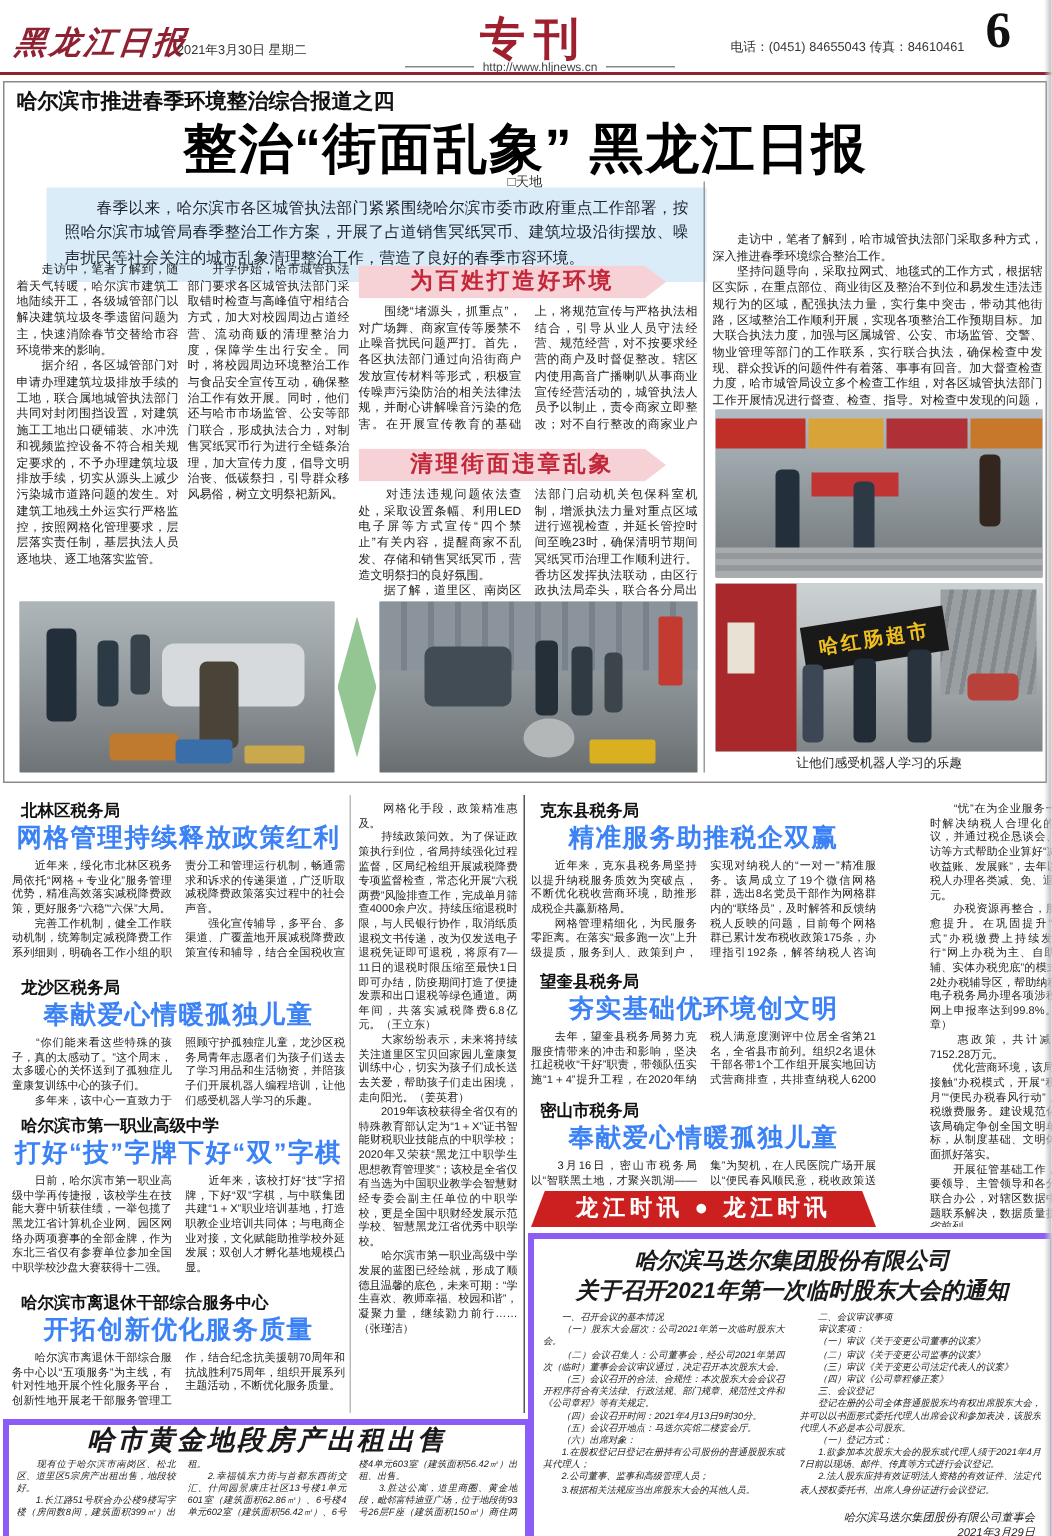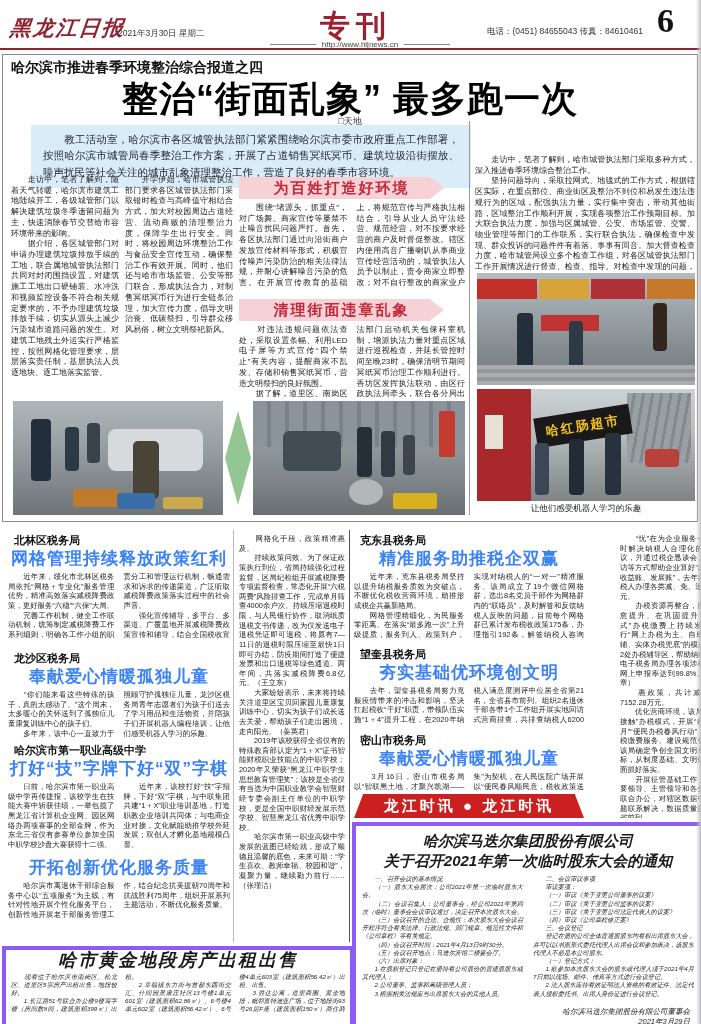--- a/index.html
+++ b/index.html
@@ -66,23 +66,23 @@
     <span class="rule"></span>
     <span>http://www.hljnews.cn</span>
     <span class="rule"></span>
   </div>
   <div class="abs dateline" style="left:487px;top:26px;">电话：(0451) 84655043  传真：84610461</div>
   <div class="abs pageno" style="left:657px;top:2px;">6</div>
   <div class="abs hdr-rule" style="left:0;top:48px;width:701px;"></div>
 
   <div class="abs main-box" style="left:2px;top:54px;width:694px;height:466px;">
     <div class="abs kicker-main" style="left:8px;top:4px;">哈尔滨市推进春季环境整治综合报道之四</div>
-    <div class="abs headline-main" style="left:0;top:20px;width:694px;">整治“街面乱象” 最多跑一次</div>
+    <div class="abs headline-main" style="left:0;top:20px;width:694px;">整治“街面乱象” 黑龙江日报</div>
     <div class="abs byline" style="left:0;top:60px;width:694px;">□天地</div>
-    <div class="abs lede" style="left:28px;top:70px;width:416px;">　　教工活动室，哈尔滨市各区城管执法部门紧紧围绕哈尔滨市委市政府重点工作部署，按照哈尔滨市城管局春季整治工作方案，开展了占道销售冥纸冥币、建筑垃圾沿街摆放、噪声扰民等社会关注的城市乱象清理整治工作，营造了良好的春季市容环境。</div>
+    <div class="abs lede" style="left:28px;top:70px;width:416px;">　　春季以来，哈尔滨市各区城管执法部门紧紧围绕哈尔滨市委市政府重点工作部署，按照哈尔滨市城管局春季整治工作方案，开展了占道销售冥纸冥币、建筑垃圾沿街摆放、噪声扰民等社会关注的城市乱象清理整治工作，营造了良好的春季市容环境。</div>
 
     <div class="abs btxt" style="left:8px;top:120px;width:108px;height:222px;">　　走访中，笔者了解到，随着天气转暖，哈尔滨市建筑工地陆续开工，各级城管部门以解决建筑垃圾冬季遗留问题为主，快速消除春节交替给市容环境带来的影响。
 　　据介绍，各区城管部门对申请办理建筑垃圾排放手续的工地，联合属地城管执法部门共同对封闭围挡设置，对建筑施工工地出口硬铺装、水冲洗和视频监控设备不符合相关规定要求的，不予办理建筑垃圾排放手续，切实从源头上减少污染城市道路问题的发生。对建筑工地残土外运实行严格监控，按照网格化管理要求，层层落实责任制，基层执法人员逐地块、逐工地落实监管。</div>
     <div class="abs btxt" style="left:122px;top:120px;width:108px;height:222px;">　　开学伊始，哈市城管执法部门要求各区城管执法部门采取错时检查与高峰值守相结合方式，加大对校园周边占道经营、流动商贩的清理整治力度，保障学生出行安全。同时，将校园周边环境整治工作与食品安全宣传互动，确保整治工作有效开展。同时，他们还与哈市市场监管、公安等部门联合，形成执法合力，对制售冥纸冥币行为进行全链条治理，加大宣传力度，倡导文明治丧、低碳祭扫，引导群众移风易俗，树立文明祭祀新风。</div>
 
     <div class="abs" style="left:236px;top:120px;width:226px;height:224px;overflow:hidden;">
       <div class="ribbon" style="width:205px;margin:2px 0 4px 0;">为百姓打造好环境</div>
       <div class="btxt twocol" style="height:92px;margin-bottom:4px;">　　围绕“堵源头，抓重点”，对广场舞、商家宣传等屡禁不止噪音扰民问题严打。首先，各区执法部门通过向沿街商户发放宣传材料等形式，积极宣传噪声污染防治的相关法律法规，并耐心讲解噪音污染的危害。在开展宣传教育的基础上，将规范宣传与严格执法相结合，引导从业人员守法经营、规范经营，对不按要求经营的商户及时督促整改。辖区内使用高音广播喇叭从事商业宣传经营活动的，城管执法人员予以制止，责令商家立即整改；对不自行整改的商家业户及影响周边居民正常生活的行为，依法从严查处。夜间加大对在建工地的巡查监管力度，严禁出现夜间施工和噪音作业等违规行为，最大限度减少施工噪音扰民，有效控制了环境噪声污染。</div>
       <div class="ribbon" style="width:205px;margin:0 0 4px 0;">清理街面违章乱象</div>
       <div class="btxt twocol" style="height:92px;">　　对违法违规问题依法查处，采取设置条幅、利用LED电子屏等方式宣传“四个禁止”有关内容，提醒商家不乱发、存储和销售冥纸冥币，营造文明祭扫的良好氛围。
@@ -163,20 +163,21 @@
 　　多年来，该中心一直致力于照顾守护孤独症儿童，龙沙区税务局青年志愿者们为孩子们送去了学习用品和生活物资，并陪孩子们开展机器人编程培训，让他们感受机器人学习的乐趣。</div>
     </div>
     <div>
       <div class="kicker-sm">哈尔滨市第一职业高级中学</div>
       <div class="headline-sm">打好“技”字牌下好“双”字棋</div>
       <div class="btxt-sm twocol" style="height:76px;">　　日前，哈尔滨市第一职业高级中学再传捷报，该校学生在技能大赛中斩获佳绩，一举包揽了黑龙江省计算机企业网、园区网络办两项赛事的全部金牌，作为东北三省仅有参赛单位参加全国中职学校沙盘大赛获得十二强。
 　　近年来，该校打好“技”字招牌，下好“双”字棋，与中联集团共建“1＋X”职业培训基地，打造职教企业培训共同体；与电商企业对接，文化赋能助推学校外延发展；双创人才孵化基地规模凸显。
 　　在“健康生活、快乐工作”的管理理念下，该校启用体育馆、健身房、教工活动室，推动幸福校园的建设与发展，教师参与传统工艺、中国文化创新创业项目建设，指导学生声乐、绘画、演讲、朗诵等。每周三下午，校园内风筝飞扬，滑板、瑜伽、轮滑等社团开展活动，师生在参与运动中笃行中学。</div>
     </div>
     <div>
+      <div class="kicker-sm">哈尔滨市离退休干部综合服务中心</div>
       <div class="headline-sm">开拓创新优化服务质量</div>
       <div class="btxt-sm twocol" style="height:42px;">　　哈尔滨市离退休干部综合服务中心以“五项服务”为主线，有针对性地开展个性化服务平台，创新性地开展老干部服务管理工作，结合纪念抗美援朝70周年和抗战胜利75周年，组织开展系列主题活动，不断优化服务质量。</div>
     </div>
   </div>
 
   <div class="abs btxt-sm" style="left:239px;top:534px;width:106px;height:406px;">　　网格化手段，政策精准惠及。
 　　持续政策问效。为了保证政策执行到位，省局持续强化过程监督，区局纪检组开展减税降费专项监督检查，常态化开展“六税两费”风险排查工作，完成单月筛查4000余户次。持续压缩退税时限，与人民银行协作，取消纸质退税文书传递，改为仅发送电子退税凭证即可退税，将原有7—11日的退税时限压缩至最快1日即可办结，防疫期间打造了便捷发票和出口退税等绿色通道。两年间，共落实减税降费6.8亿元。（王立东）
 　　大家纷纷表示，未来将持续关注道里区宝贝回家园儿童康复训练中心，切实为孩子们成长送去关爱，帮助孩子们走出困境，走向阳光。（姜英君）
 　　2019年该校获得全省仅有的特殊教育部认定为“1＋X”证书智能财税职业技能点的中职学校；2020年又荣获“黑龙江中职学生思想教育管理奖”；该校是全省仅有当选为中国职业教学会智慧财经专委会副主任单位的中职学校，更是全国中职财经发展示范学校、智慧黑龙江省优秀中职学校。
 　　哈尔滨市第一职业高级中学发展的蓝图已经绘就，形成了顺德且温馨的底色，未来可期：“学生喜欢、教师幸福、校园和谐”，凝聚力量，继续勠力前行……（张瑾洁）</div>

